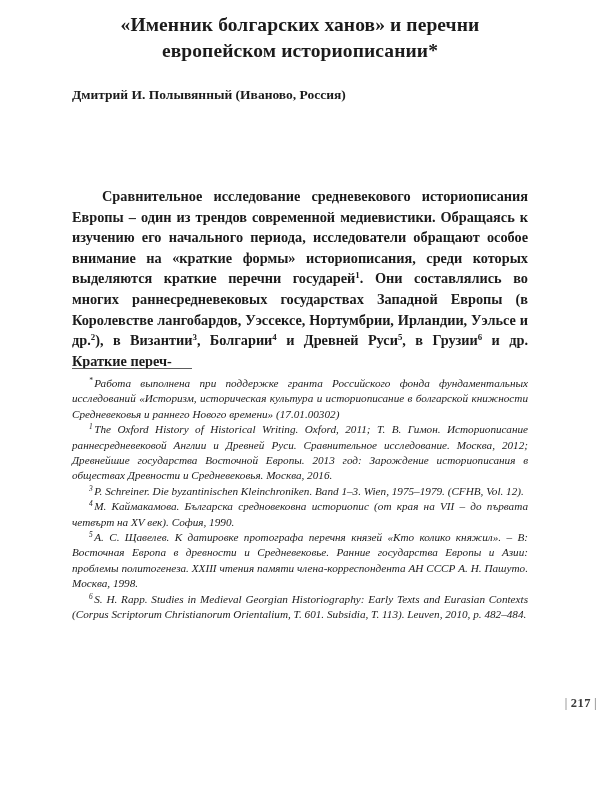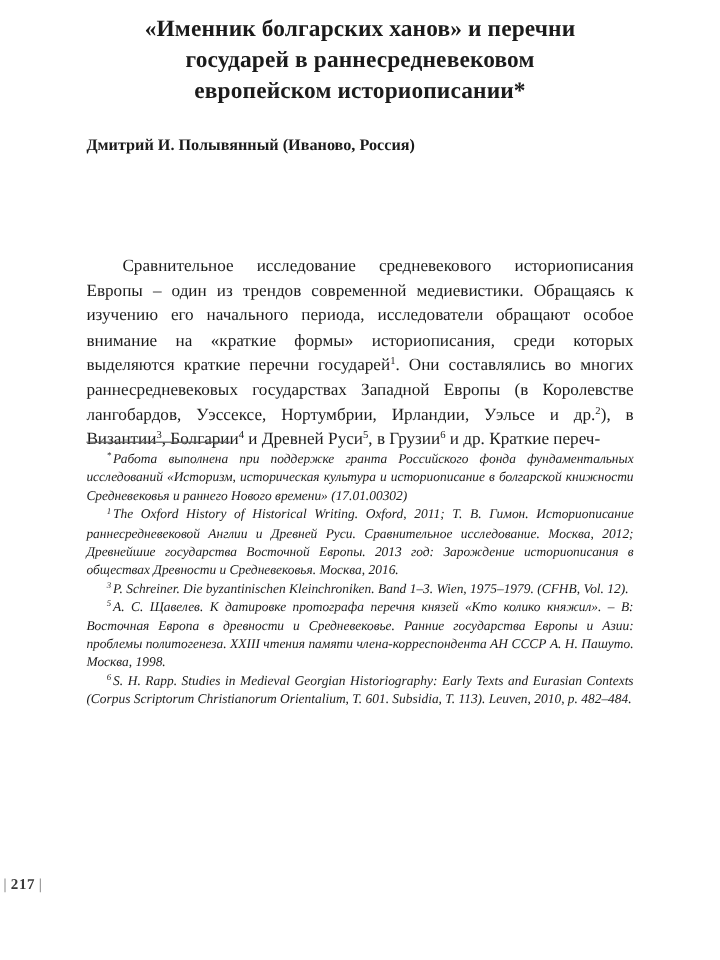--- a/index.html
+++ b/index.html
@@ -42,20 +42,21 @@
     padding-top: 22px;
     font-size: 13.5px;
     line-height: 18px;
     font-weight: bold;
     text-align: left;
   }
 
   
   .body-block {
     padding-top: 82px;
+    font-weight: bold;
   }
   .body-para {
     margin: 0;
     font-size: 14.3px;
     line-height: 20.6px;
     text-align: justify;
     text-indent: 30px;
     hyphens: manual;
   }
   .body-para sup {
@@ -91,22 +92,22 @@
     line-height: 0;
     vertical-align: 0.55em;
     padding-right: 1.5px;
   }
 
   
   .folio {
     position: absolute;
     left: 0;
     right: 0;
-    top: 730px;
-    text-align: left;
+    top: 696px;
+    text-align: right;
     font-size: 12.5px;
     font-weight: bold;
     letter-spacing: 0.5px;
     color: #3a3a3a;
   }
   .folio .bar {
     display: inline-block;
     font-weight: normal;
     color: #6a6a6a;
     padding: 0 3px;
@@ -114,38 +115,38 @@
 </style>
 </head>
 <body>
 
 <div class="page">
 
   <div class="content">
 
     <h1 class="title">
       <span class="tline">«Именник болгарских ханов» и перечни</span>
-      <span class="tline">государей в раннесредневековом</span>
       <span class="tline">европейском историописании*</span>
     </h1>
 
     <p class="author">Дмитрий И. Полывянный (Иваново, Россия)</p>
 
     <div class="body-block">
       <p class="body-para">Сравнительное исследование средневекового историописания Европы – один из трендов современной медиевистики. Обращаясь к изучению его начального периода, исследователи обращают особое внимание на «краткие формы» историописания, среди которых выделяются краткие перечни государей<sup>1</sup>. Они составлялись во многих раннесредневековых государствах Западной Европы (в Королевстве лангобардов, Уэссексе, Нортумбрии, Ирландии, Уэльсе и др.<sup>2</sup>), в Византии<sup>3</sup>, Болгарии<sup>4</sup> и Древней Руси<sup>5</sup>, в Грузии<sup>6</sup> и др. Краткие переч-</p>
     </div>
 
   </div>
 
   <div class="fn-area">
     <div class="fn-rule"></div>
     <div>
         <p class="fn"><span class="marker">*</span><span>Работа выполнена при поддержке гранта Российского фонда фундаментальных исследований «Историзм, историческая культура и историописание в болгарской книжности Средневековья и раннего Нового времени» (17.01.00302)</span></p>
         <p class="fn"><span class="marker">1</span><span>The Oxford History of Historical Writing. Oxford, 2011; Т. В. Гимон. Историописание раннесредневековой Англии и Древней Руси. Сравнительное исследование. Москва, 2012; Древнейшие государства Восточной Европы. 2013 год: Зарождение историописания в обществах Древности и Средневековья. Москва, 2016.</span></p>
         <p class="fn"><span class="marker">3</span><span>P. Schreiner. Die byzantinischen Kleinchroniken. Band 1–3. Wien, 1975–1979. (CFHB, Vol. 12).</span></p>
+        <p class="fn"><span class="marker">4</span><span>М. Каймакамова. Българска средновековна историопис (от края на VII – до първата четвърт на XV век). София, 1990.</span></p>
         <p class="fn"><span class="marker">5</span><span>А. С. Щавелев. К датировке протографа перечня князей «Кто колико княжил». – В: Восточная Европа в древности и Средневековье. Ранние государства Европы и Азии: проблемы политогенеза. XXIII чтения памяти члена-корреспондента АН СССР А. Н. Пашуто. Москва, 1998.</span></p>
         <p class="fn"><span class="marker">6</span><span>S. H. Rapp. Studies in Medieval Georgian Historiography: Early Texts and Eurasian Contexts (Corpus Scriptorum Christianorum Orientalium, T. 601. Subsidia, T. 113). Leuven, 2010, p. 482–484.</span></p>
       </div>
   </div>
 
   <div class="folio">
     <span class="bar">|</span><span>217</span><span class="bar">|</span>
   </div>
 
 </div>

